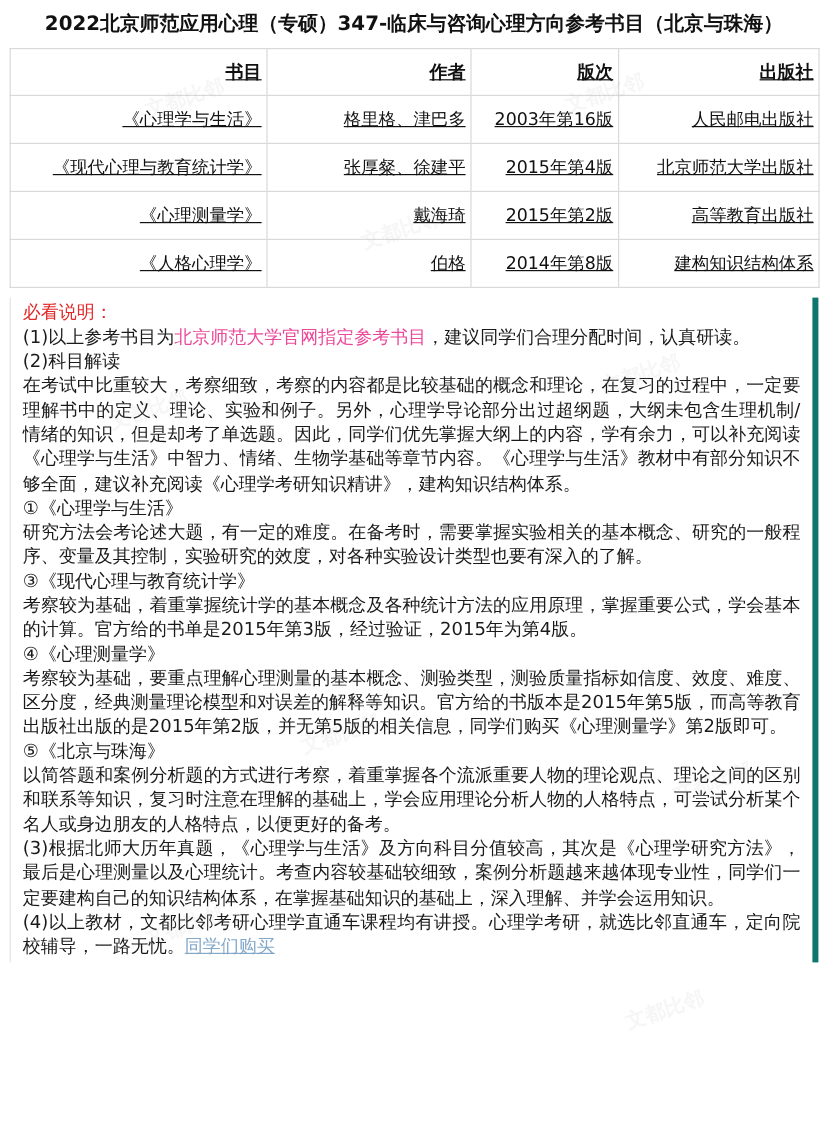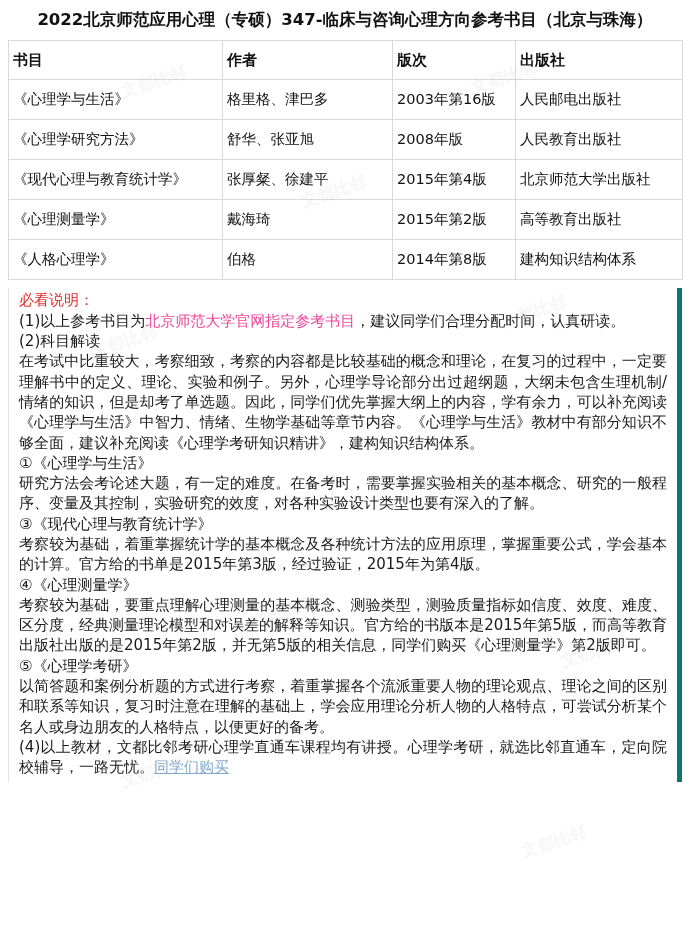--- a/index.html
+++ b/index.html
@@ -40,28 +40,29 @@
     box-sizing: border-box;
   }
   table.book-table {
     width: 674px;
     border-collapse: collapse;
     table-layout: fixed;
     background: #fff;
   }
   table.book-table td, table.book-table th {
     border: 1px solid #d9d9d9;
-    text-align: left;
+    text-align: right;
     vertical-align: middle;
     font-size: 14.5px;
     color: #111;
     height: 35px;
     padding: 2px 4px;
     font-weight: 400;
     white-space: nowrap;
+    text-decoration: underline;
   }
   table.book-table th {
     font-weight: 700;
     font-size: 15px;
     height: 34px;
   }
   col.c1 { width: 214px; }
   col.c2 { width: 170px; }
   col.c3 { width: 123px; }
   col.c4 { width: 167px; }
@@ -140,26 +141,20 @@
         </tr>
       </thead>
       <tbody>
         <tr>
           <td>《心理学与生活》</td>
           <td>格里格、津巴多</td>
           <td>2003年第16版</td>
           <td>人民邮电出版社</td>
         </tr>
         <tr>
-          <td>《心理学研究方法》</td>
-          <td>舒华、张亚旭</td>
-          <td>2008年版</td>
-          <td>人民教育出版社</td>
-        </tr>
-        <tr>
           <td>《现代心理与教育统计学》</td>
           <td>张厚粲、徐建平</td>
           <td>2015年第4版</td>
           <td>北京师范大学出版社</td>
         </tr>
         <tr>
           <td>《心理测量学》</td>
           <td>戴海琦</td>
           <td>2015年第2版</td>
           <td>高等教育出版社</td>
@@ -186,20 +181,21 @@
     <p class="note-line">①《心理学与生活》</p>
 
     <p class="note-line">研究方法会考论述大题，有一定的难度。在备考时，需要掌握实验相关的基本概念、研究的一般程序、变量及其控制，实验研究的效度，对各种实验设计类型也要有深入的了解。</p>
 
     <p class="note-line">③《现代心理与教育统计学》</p>
     <p class="note-line">考察较为基础，着重掌握统计学的基本概念及各种统计方法的应用原理，掌握重要公式，学会基本的计算。官方给的书单是2015年第3版，经过验证，2015年为第4版。</p>
 
     <p class="note-line">④《心理测量学》</p>
     <p class="note-line">考察较为基础，要重点理解心理测量的基本概念、测验类型，测验质量指标如信度、效度、难度、区分度，经典测量理论模型和对误差的解释等知识。官方给的书版本是2015年第5版，而高等教育出版社出版的是2015年第2版，并无第5版的相关信息，同学们购买《心理测量学》第2版即可。</p>
 
-    <p class="note-line">⑤《心理学考研》</p>
+    <p class="note-line">⑤《北京与珠海》</p>
     <p class="note-line">以简答题和案例分析题的方式进行考察，着重掌握各个流派重要人物的理论观点、理论之间的区别和联系等知识，复习时注意在理解的基础上，学会应用理论分析人物的人格特点，可尝试分析某个名人或身边朋友的人格特点，以便更好的备考。</p>
 
+    <p class="note-line">(3)根据北师大历年真题，《心理学与生活》及方向科目分值较高，其次是《心理学研究方法》，最后是心理测量以及心理统计。考查内容较基础较细致，案例分析题越来越体现专业性，同学们一定要建构自己的知识结构体系，在掌握基础知识的基础上，深入理解、并学会运用知识。</p>
 
     <p class="note-line"><span>(4)以上教材，文都比邻考研心理学直通车课程均有讲授。心理学考研，就选比邻直通车，定向院校辅导，一路无忧。</span><a class="link" href="#">同学们购买</a></p>
 
   </div>
 </div>
 
 </body></html>

